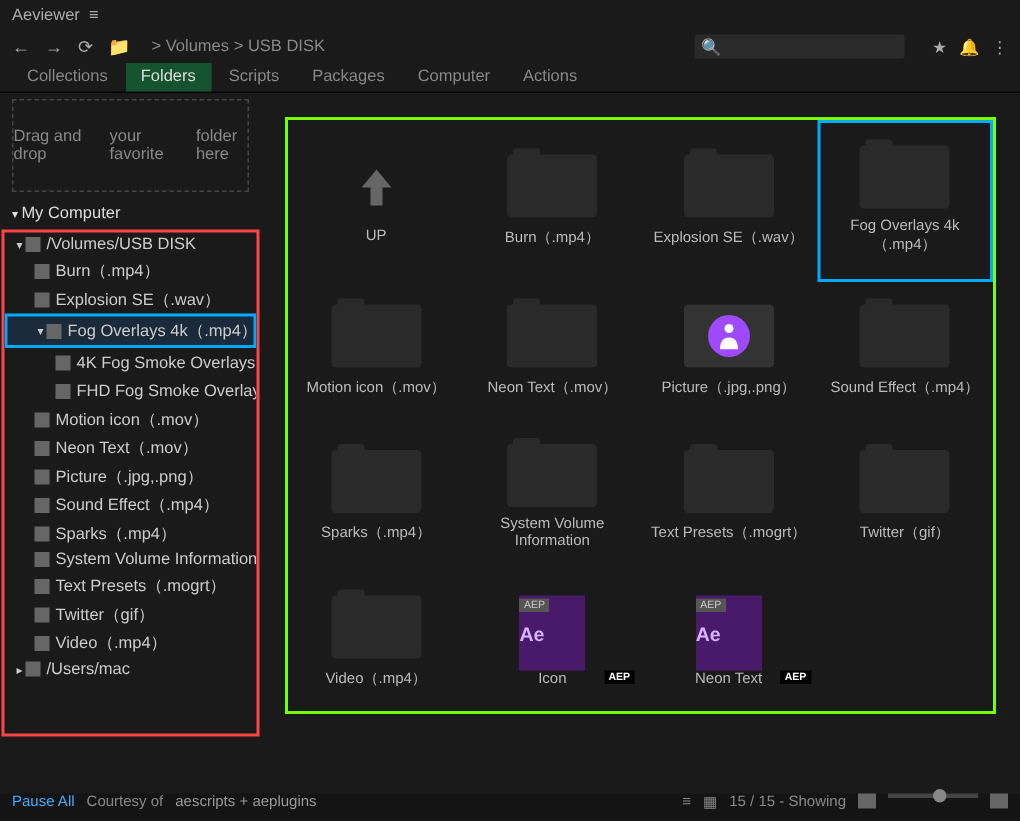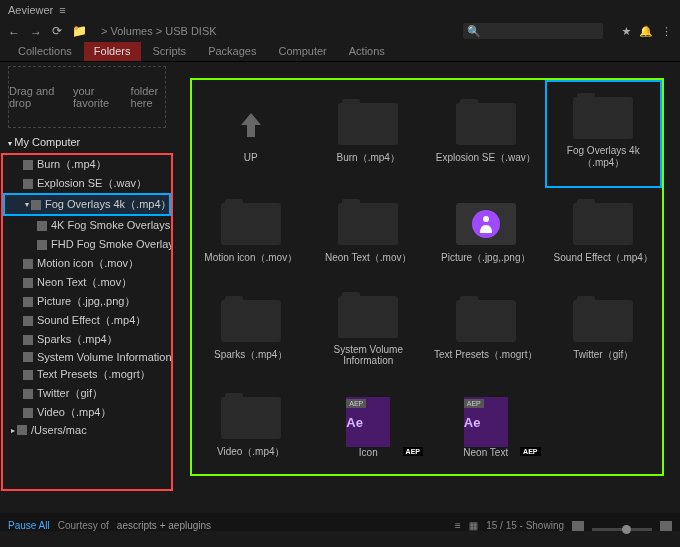--- a/index.html
+++ b/index.html
@@ -8,21 +8,21 @@
 .titlebar span{color:#aaa}
 .hamburger{color:#888}
 .toolbar{height:22px;padding:0 8px;display:flex;align-items:center;gap:10px}
 .toolbar .ico{color:#aaa;font-size:12px;cursor:pointer}
 .breadcrumb{color:#888;margin-left:4px}
 .breadcrumb span{cursor:pointer}
 .searchbar{margin-left:auto;width:140px;height:16px;background:#2a2a2a;border-radius:2px;display:flex;align-items:center;padding:0 4px}
 .right-icons{display:flex;gap:8px;margin-left:8px;color:#aaa}
 .tabbar{height:20px;display:flex;padding:0 8px;gap:2px;border-bottom:1px solid #000}
 .tab{padding:3px 10px;color:#888;cursor:pointer}
-.tab.active{background:#7f1d1d;color:#ddd}
+.tab.active{background:#14532d;color:#ddd}
 .main{display:flex;height:430px}
 .sidebar{width:174px;display:flex;flex-direction:column}
 .qa{padding:5px 10px;color:#aaa;cursor:pointer}
 .qa::before{content:"◂ ";font-size:9px}
 .dropzone{margin:4px 8px;height:62px;border:1px dashed #444;display:flex;align-items:center;justify-content:center;color:#888;gap:18px}
 .mycomputer{padding:4px 8px;color:#ddd;cursor:pointer}
 .mycomputer::before{content:"▾ ";font-size:8px}
 .tree-wrap{border:2px solid #f44;margin:1px;flex:1;overflow:hidden}
 .ti{display:flex;align-items:center;padding:2px 4px;cursor:pointer;white-space:nowrap;overflow:hidden;color:#ccc}
 .ti .fold{width:10px;height:10px;background:#666;margin-right:4px;flex-shrink:0}
@@ -41,21 +41,21 @@
 .thumb.folder::before{content:"";position:absolute;top:-4px;left:4px;width:18px;height:6px;background:#2a2a2a;border-radius:2px 2px 0 0}
 .thumb.up{background:none}
 .thumb.up svg{fill:#666}
 .thumb.pic{background:#333}
 .circle{width:28px;height:28px;border-radius:50%;background:#a04aff;display:flex;align-items:center;justify-content:center}
 .aep{width:44px;height:50px;background:#4a1a6a;position:relative;display:flex;align-items:center;justify-content:flex-start}
 .aep::before{content:"AEP";position:absolute;top:2px;font-size:7px;background:#555;padding:1px 3px}
 .aep-txt{font-size:13px;font-weight:bold;color:#d8b4ff}
 .badge{position:absolute;bottom:18px;right:4px;background:#000;color:#fff;font-size:7px;padding:1px 3px;font-weight:bold}
 .label{font-size:10px;color:#bbb;text-align:center;max-width:110px;overflow:hidden}
-.statusbar{position:absolute;bottom:16px;left:0;right:0;height:18px;display:flex;align-items:flex-end;padding:0 8px;gap:8px;background:#141414;color:#888;font-size:10px}
+.statusbar{position:absolute;bottom:0;left:0;right:0;height:18px;display:flex;align-items:flex-start;padding:0 8px;gap:8px;background:#141414;color:#888;font-size:10px}
 .pause{color:#4af}
 .footer-logo{color:#999}
 .slider{width:60px;height:3px;background:#444;position:relative}
 .slider::after{content:"";position:absolute;left:30px;top:-3px;width:9px;height:9px;background:#888;border-radius:50%}
 .viewbtn{width:12px;height:10px;background:#666;cursor:pointer}
 </style>
 </head>
 <body>
 
 <div class="titlebar">
@@ -93,20 +93,24 @@
 
 <div class="main">
   <div class="sidebar">
     <div class="dropzone">
       <div>Drag and drop</div>
       <div>your favorite</div>
       <div>folder here</div>
     </div>
     <div class="mycomputer">My Computer</div>
     <div class="tree-wrap">
+      <div class="ti d0 exp">
+          <span class="fold"></span>
+          <span>/Volumes/USB DISK</span>
+        </div>
       <div class="ti d1">
           <span class="fold"></span>
           <span>Burn（.mp4）</span>
         </div>
       <div class="ti d1">
           <span class="fold"></span>
           <span>Explosion SE（.wav）</span>
         </div>
       <div class="ti d1 exp sel">
           <span class="fold"></span>

